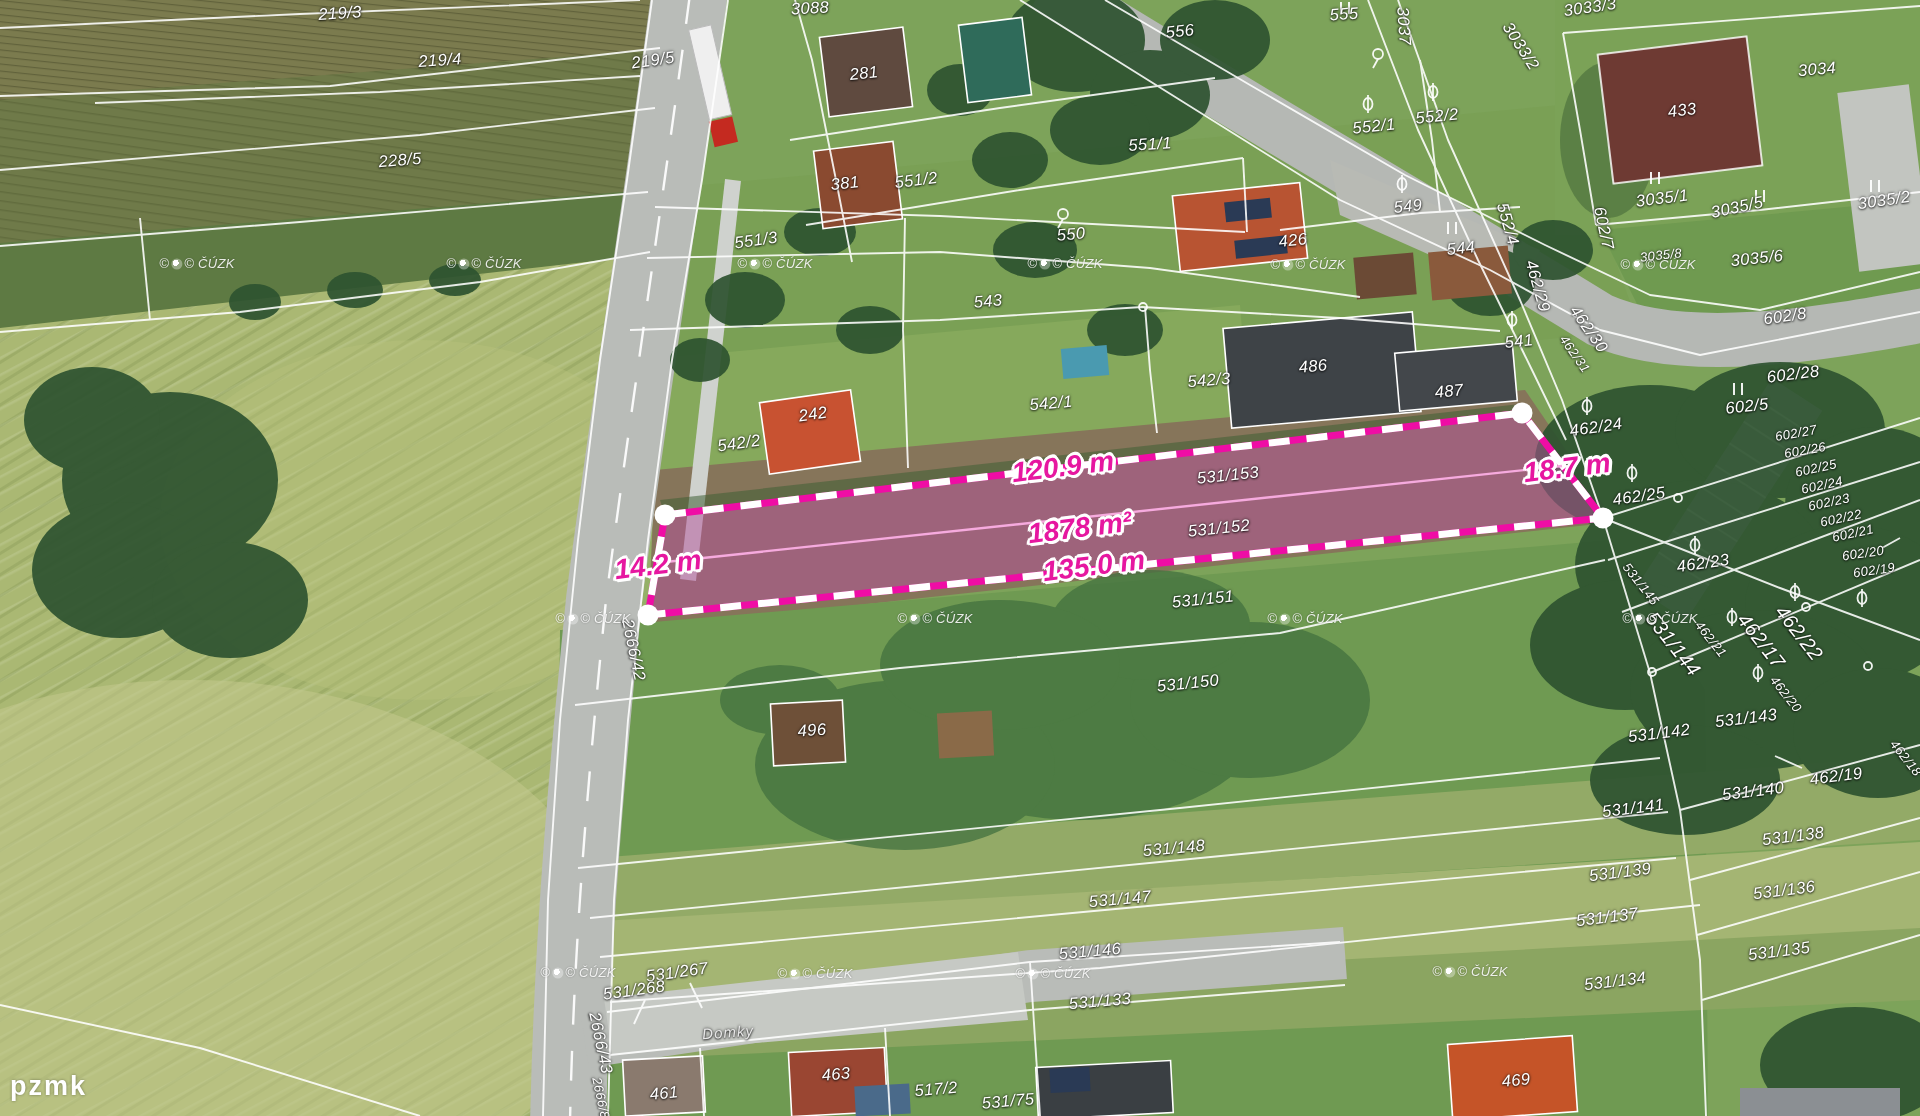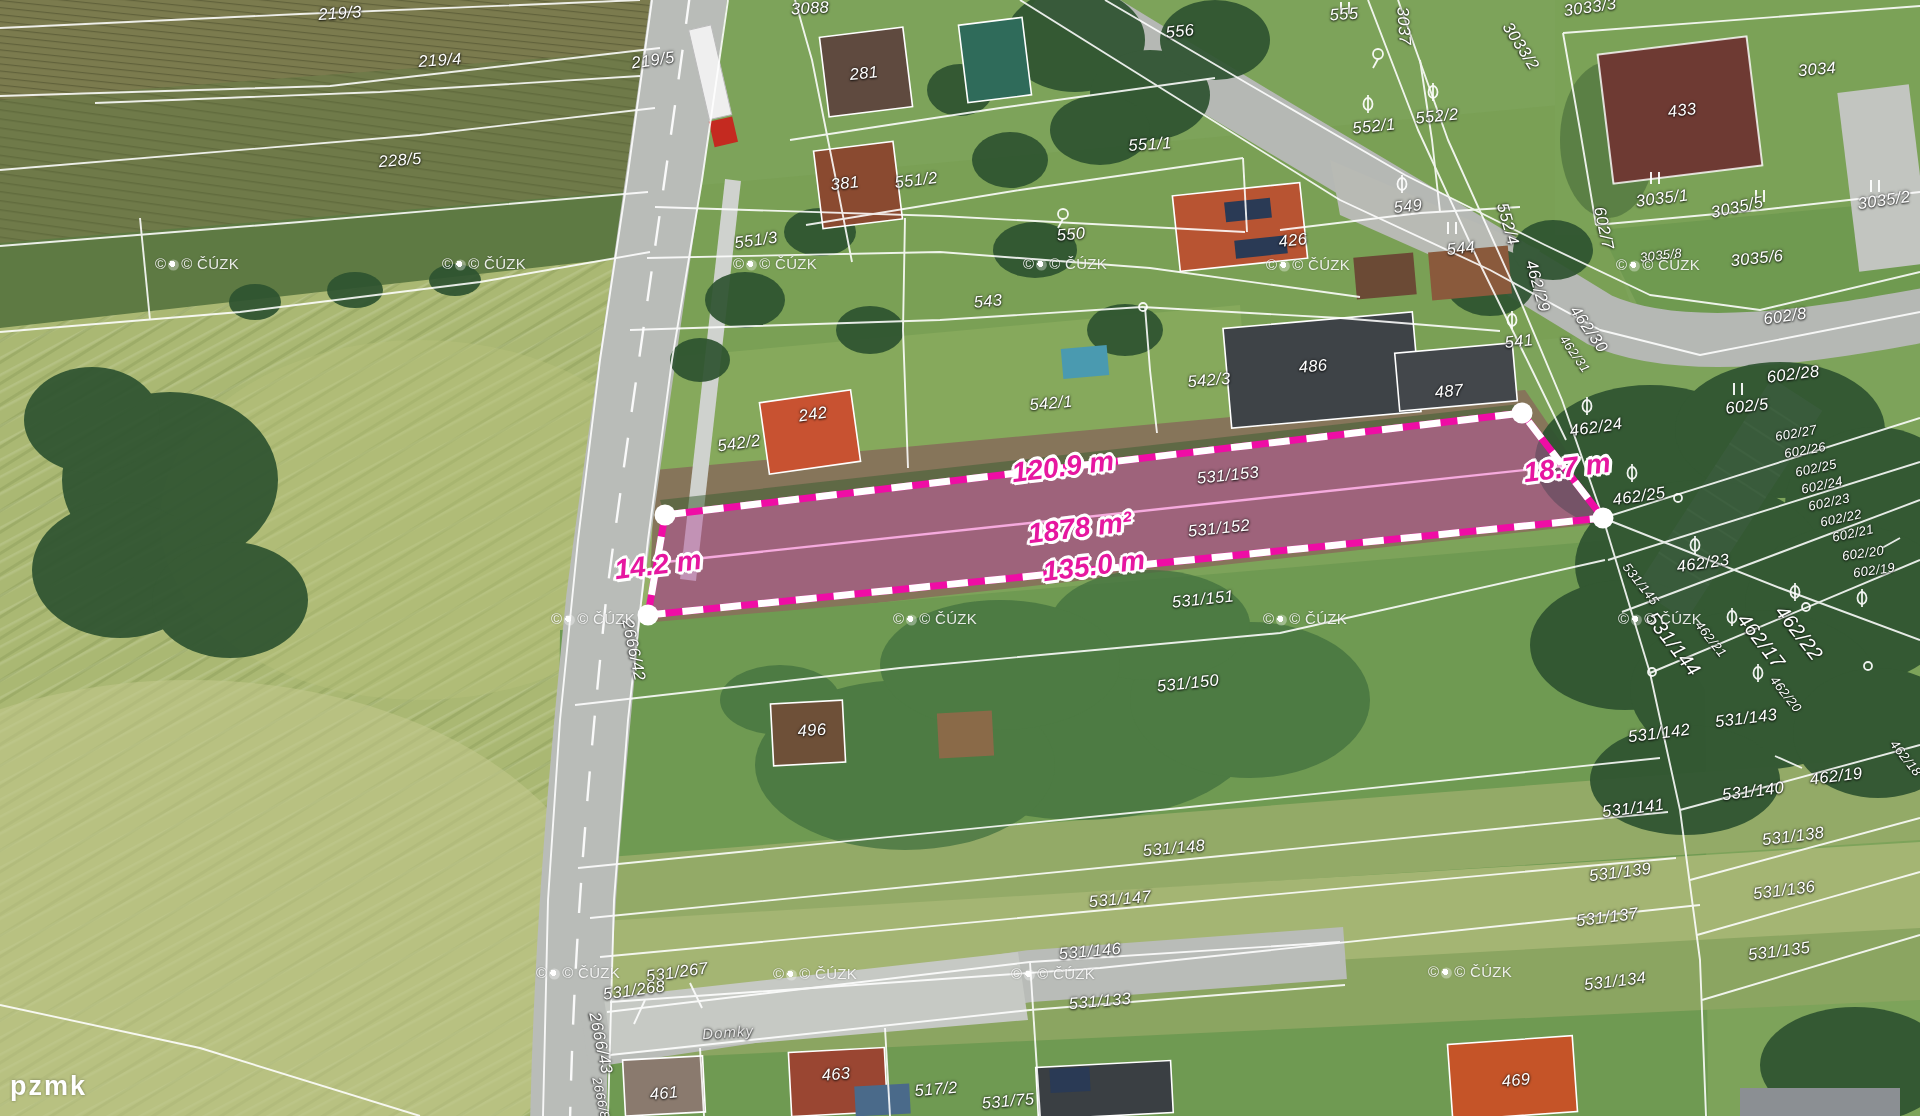--- a/index.html
+++ b/index.html
@@ -13,22 +13,22 @@
   .lbl.sm{font-size:13px;}
   .lbl.lg{font-size:20px;}
   .lbl.street{color:#e8e8e8;font-size:15px;letter-spacing:1px;}
   .measure{position:absolute;transform:translate(-50%,-50%) rotate(var(--r,0deg));
        color:#e617a0;font-weight:bold;font-style:italic;font-size:28px;white-space:nowrap;
        text-shadow:
          2.5px 0 0 #fff,-2.5px 0 0 #fff,0 2.5px 0 #fff,0 -2.5px 0 #fff,
          1.8px 1.8px 0 #fff,-1.8px -1.8px 0 #fff,1.8px -1.8px 0 #fff,-1.8px 1.8px 0 #fff,
          3.2px 1px 0 #fff,-3.2px 1px 0 #fff,1px 3.2px 0 #fff,1px -3.2px 0 #fff;}
   .cuzk{position:absolute;transform:translate(-50%,-50%);color:rgba(255,255,255,.88);
-       font-size:15px;white-space:nowrap;letter-spacing:.3px;
-       text-shadow:0 0 2px rgba(0,0,0,.4);}
+       font-size:13px;white-space:nowrap;letter-spacing:.3px;
+       text-shadow:0 0 2px rgba(0,0,0,.4);font-style:italic;}
   .cuzk .logo{display:inline-block;width:11px;height:11px;border-radius:50%;
        background:radial-gradient(circle at 40% 40%,#fff 0 3px,rgba(255,255,255,.35) 3px);
        vertical-align:-2px;margin:0 2px;}
   #pzmk{position:absolute;left:10px;bottom:14px;color:#fff;font-size:27px;font-weight:600;
        letter-spacing:2px;text-shadow:0 0 3px rgba(0,0,0,.4);}
 </style>
 </head>
 <body>
 
 <div id="stage">

